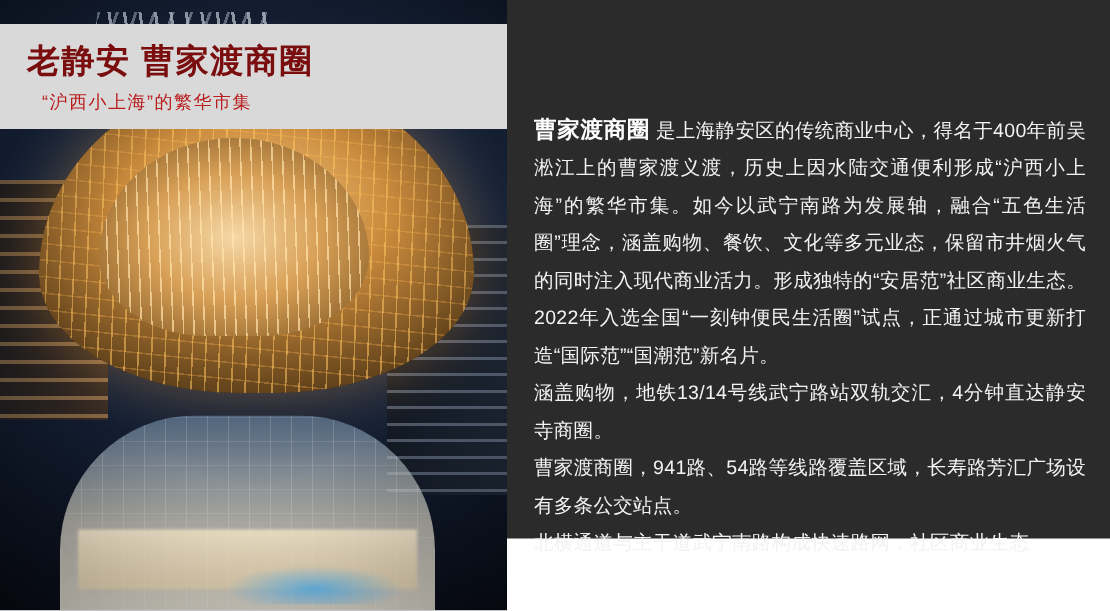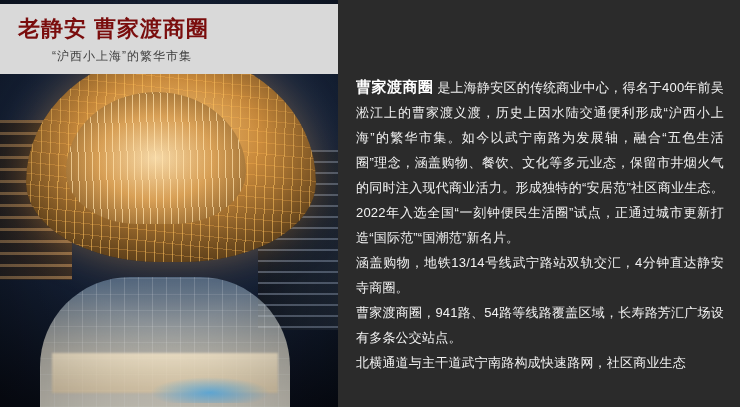--- a/index.html
+++ b/index.html
@@ -126,53 +126,52 @@
   .photo-vignette {
     position: absolute;
     inset: 0;
     background: radial-gradient(ellipse 90% 85% at 50% 50%, rgba(0,0,0,0) 35%, rgba(0,0,0,0.45) 100%);
   }
 
   
   .header-band {
     position: absolute;
     left: 0;
-    top: 4px;
+    top: 16px;
     width: 338px;
     height: 70px;
     background: #d9d9d9;
   }
   .header-title {
     position: absolute;
     left: 18px;
     top: 10px;
     font-size: 22px;
     font-weight: bold;
     color: #7a0d0d;
     letter-spacing: 1px;
     white-space: nowrap;
   }
   .header-subtitle {
     position: absolute;
     left: 28px;
     top: 44px;
     font-size: 12px;
-    color: #404040;
+    color: #b91c1c;
     letter-spacing: 1px;
     white-space: nowrap;
-    margin-left: 24px;
   }
 
   
   .content-panel {
     position: absolute;
     left: 338px;
     top: 0;
     width: 402px;
-    height: 407px;
+    height: 359px;
     background: #2b2b2b;
   }
   .content-inner {
     position: absolute;
     left: 18px;
     top: 74px;
     width: 368px;
   }
   .para {
     color: #f2f2f2;

